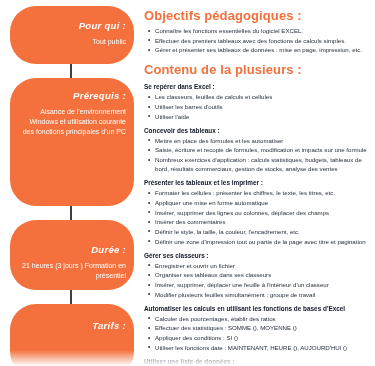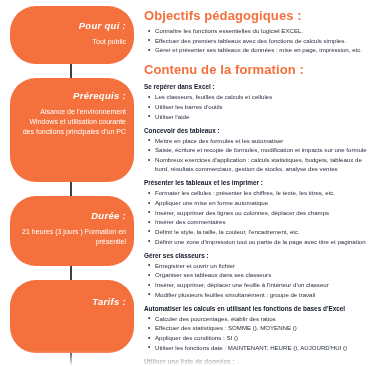--- a/index.html
+++ b/index.html
@@ -46,22 +46,22 @@
     margin-bottom:6px;
     display:block;
   }
   .card .body{
     font-size:7px;
     line-height:1.45;
     display:block;
     color:#ffffff;
   }
   .card.c1{height:58px;padding-top:14px;}
-  .card.c2{height:104px;padding-top:12px;}
-  .card.c3{height:70px;padding-top:14px;}
+  .card.c2{height:128px;padding-top:12px;}
+  .card.c3{height:70px;padding-top:24px;}
   .card.c4{height:73px;padding-top:16px;}
 
   
   .right{
     flex:1 1 auto;
     padding-left:6px;
     padding-top:2px;
     color:#1f2937;
   }
   .sec-head{
@@ -138,21 +138,21 @@
 
   <div class="right">
 
     <div class="sec-head">Objectifs pédagogiques :</div>
     <ul class="bul">
       <li>Connaître les fonctions essentielles du logiciel EXCEL.</li>
       <li>Effectuer des premiers tableaux avec des fonctions de calculs simples.</li>
       <li>Gérer et présenter ses tableaux de données : mise en page, impression, etc.</li>
     </ul>
 
-    <div class="sec-head second">Contenu de la formation :</div>
+    <div class="sec-head second">Contenu de la plusieurs :</div>
 
     <div class="sub first">Se repérer dans Excel :</div>
     <ul class="bul">
       <li>Les classeurs, feuilles de calculs et cellules</li>
       <li>Utiliser les barres d'outils</li>
       <li>Utiliser l'aide</li>
     </ul>
 
     <div class="sub">Concevoir des tableaux :</div>
     <ul class="bul">

